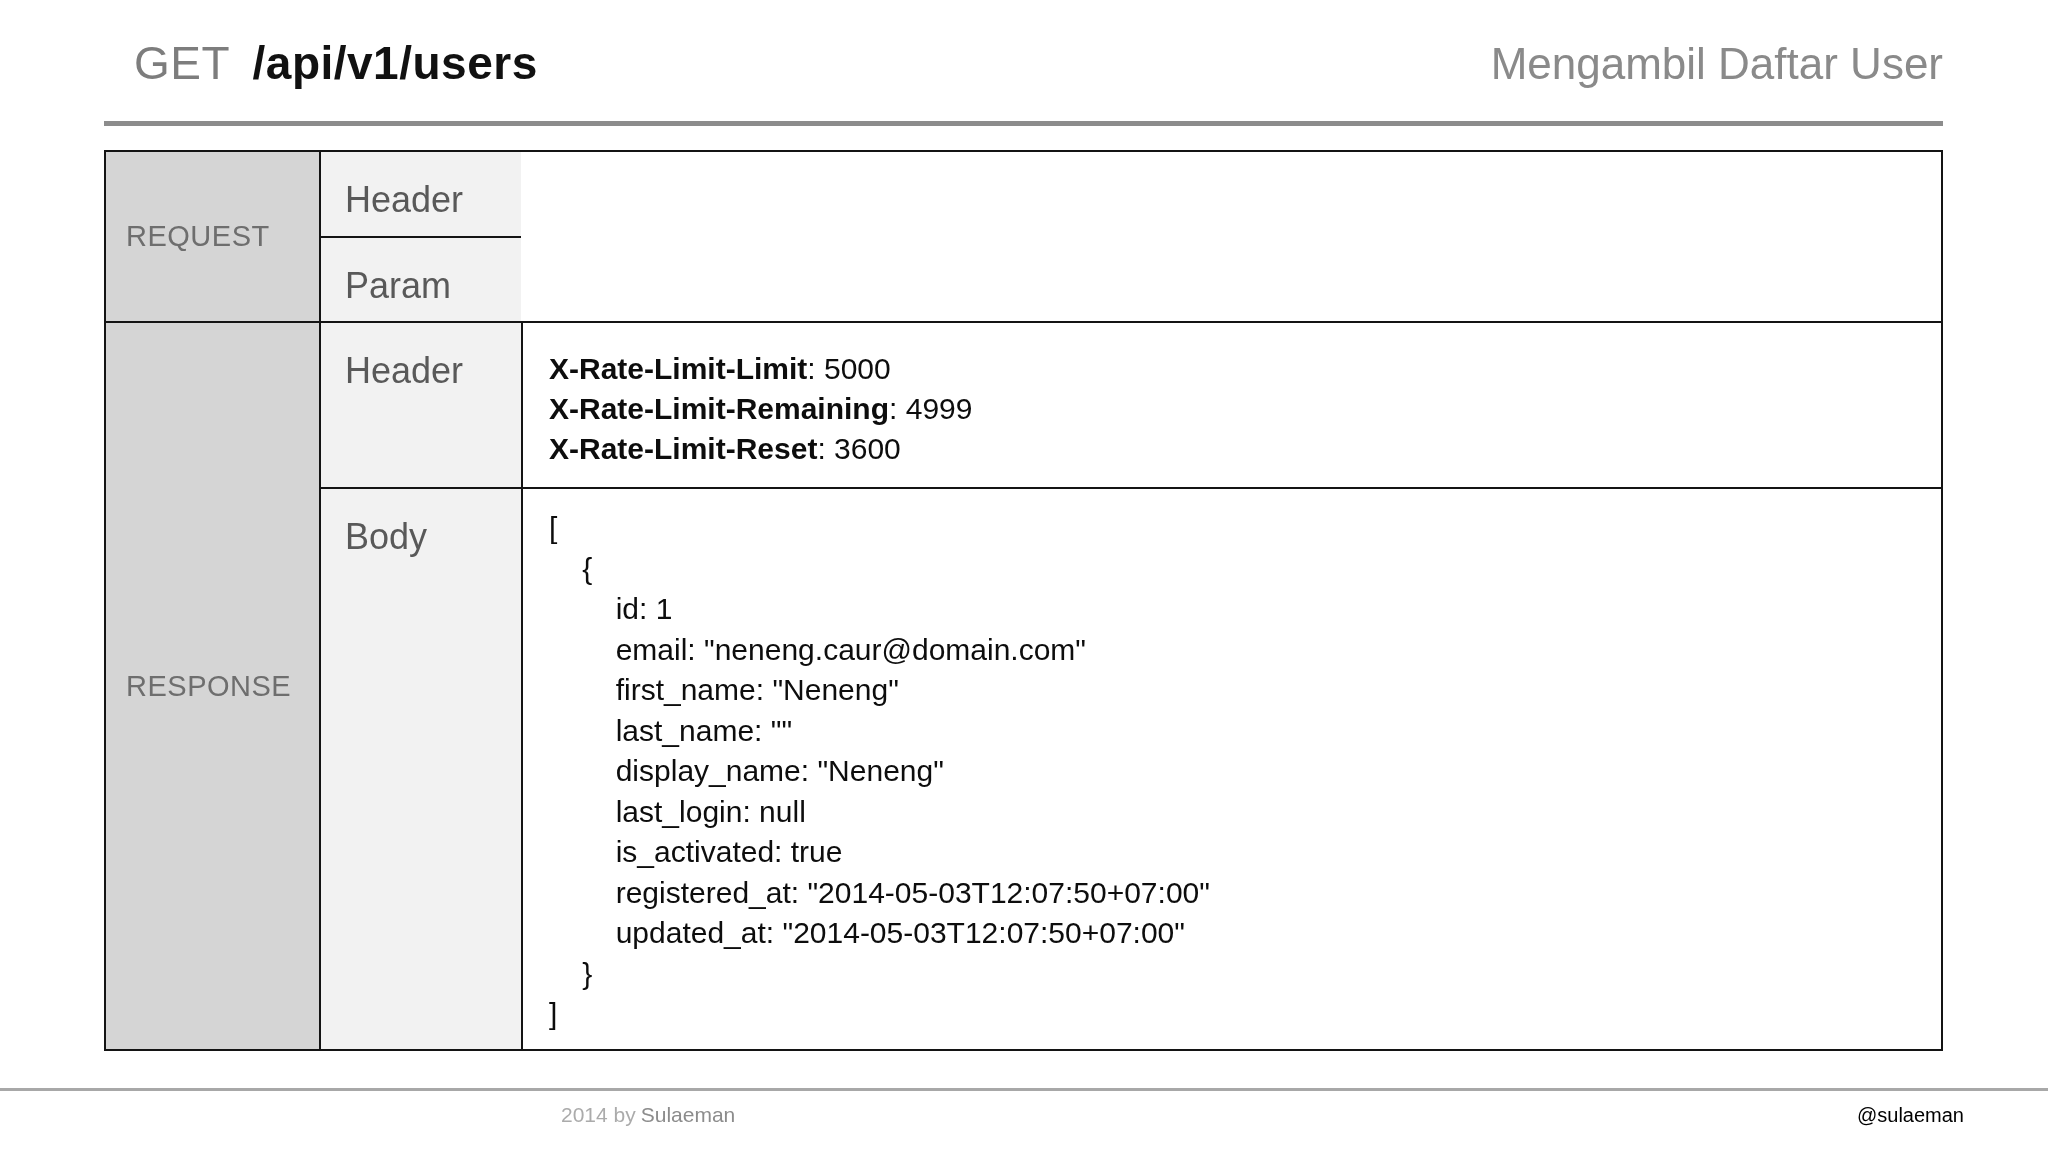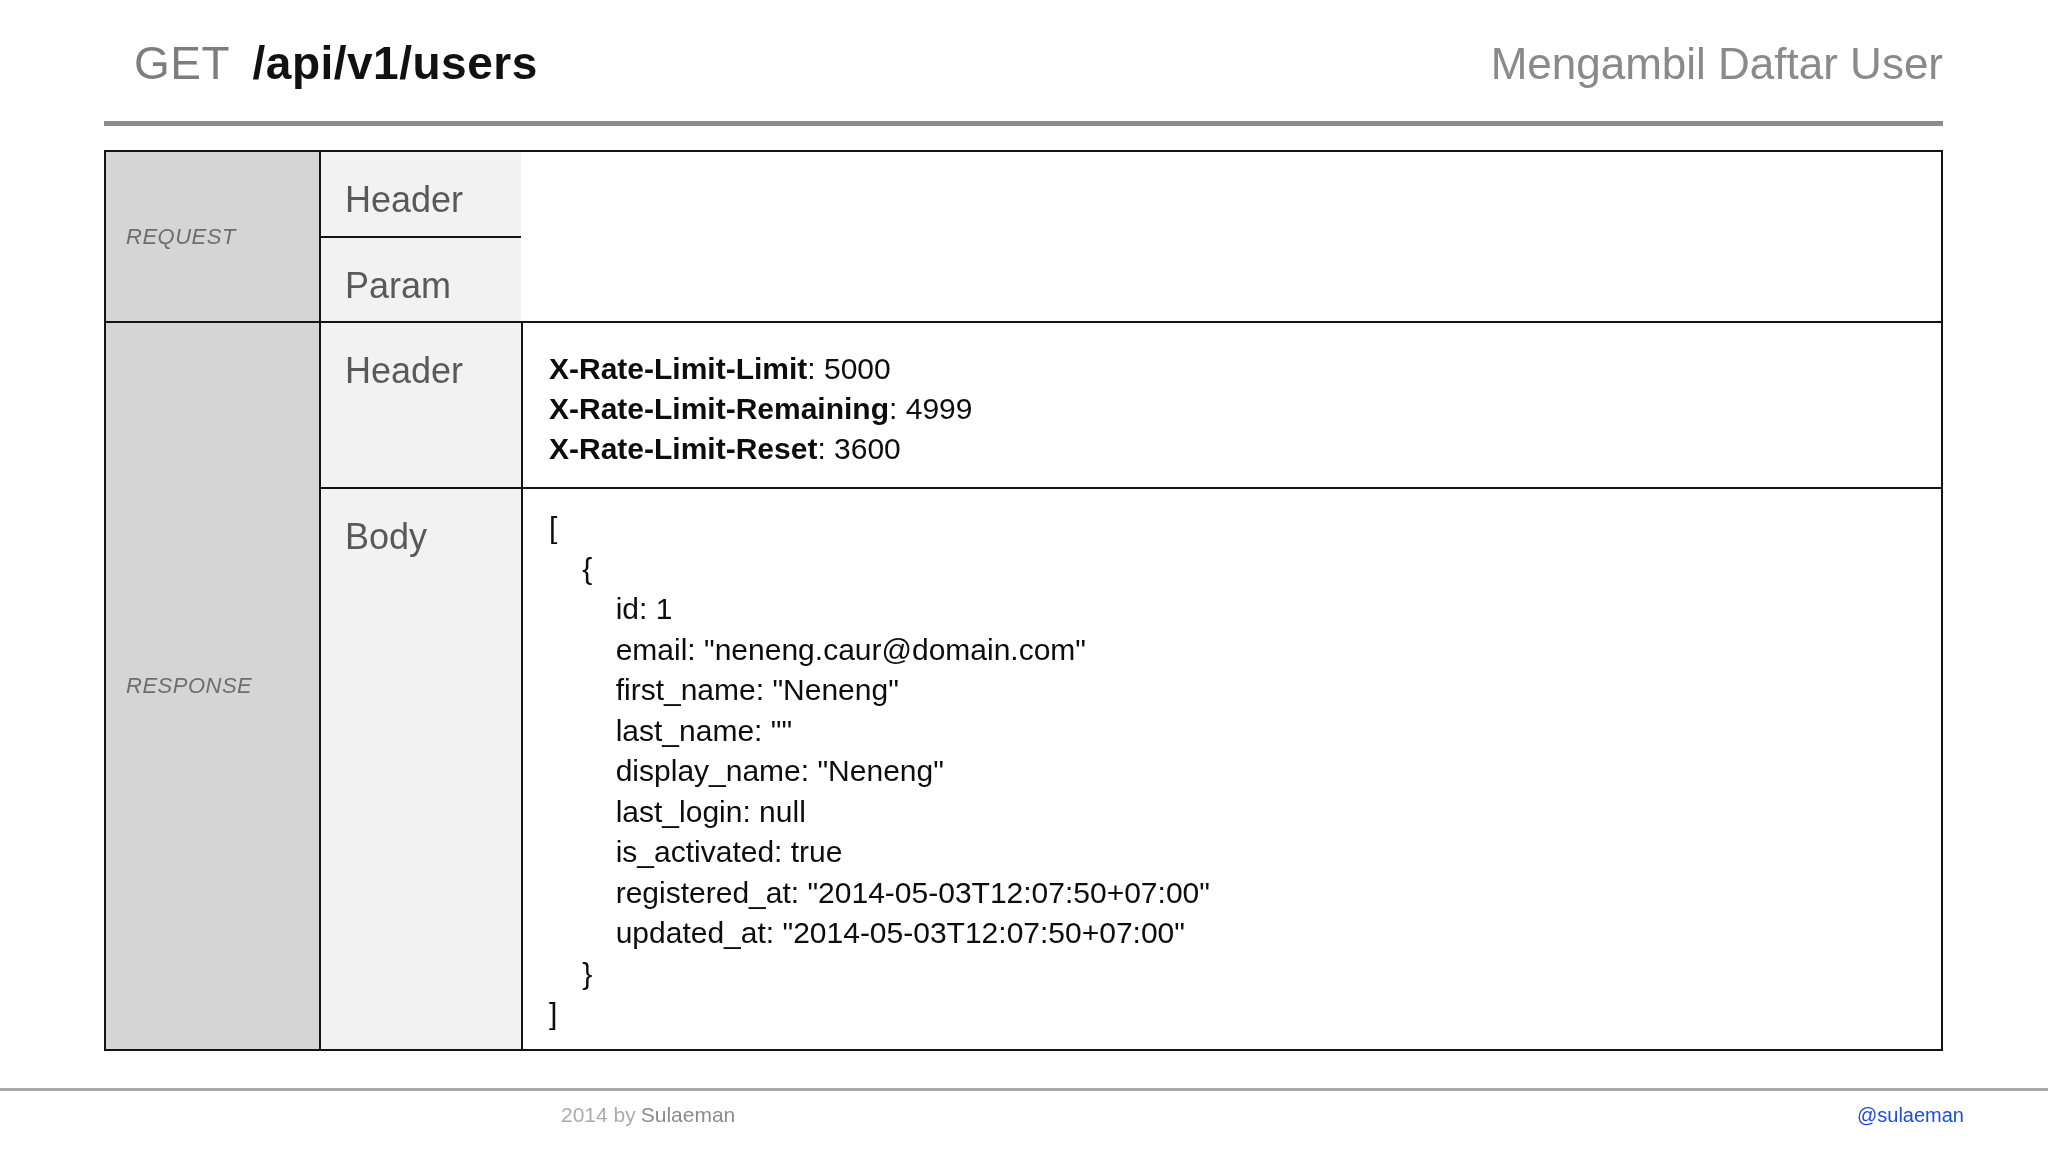--- a/index.html
+++ b/index.html
@@ -33,24 +33,23 @@
     grid-template-areas:
       "req reqhl reqhv"
       "req reqpl reqpv"
       "res reshl reshv"
       "res resbl resbv";
     border: 2px solid #141414;
     background: #ffffff;
   }
   .cell { overflow: hidden; }
   .section-label {
-    background: #d5d5d5; color: #6e6e6e; font-size: 22px;
+    background: #d5d5d5; color: #6e6e6e; font-size: 29px;
     display: flex; align-items: center; padding-left: 20px;
     letter-spacing: 0.5px;
-    font-style: italic;
   }
   .field-label {
     background: #f2f2f2; color: #595959; font-size: 36px;
     padding: 27px 0 0 24px;
   }
   .value-cell {
     background: #ffffff; color: #0d0d0d; font-size: 30px;
     padding: 26px 0 0 26px;
   }
   .value-cell b { font-weight: 700; }
@@ -81,21 +80,21 @@
     background: #a8a8a8;
   }
   .footer-left {
     position: absolute; left: 561px; top: 1103px; font-size: 21px;
     white-space: nowrap;
   }
   .footer-left .muted { color: #ababab; }
   .footer-left .name  { color: #8c8c8c; margin-left: 5px; }
   .footer-right {
     position: absolute; right: 84px; top: 1104px; font-size: 20px;
-    color: #1d4ed8; white-space: nowrap;
+    color: #000000; white-space: nowrap;
   }
 </style>
 </head>
 <body>
 
 <div class="slide">
 
   <header class="titlebar">
     <div class="title">
       <span class="method">GET</span>

